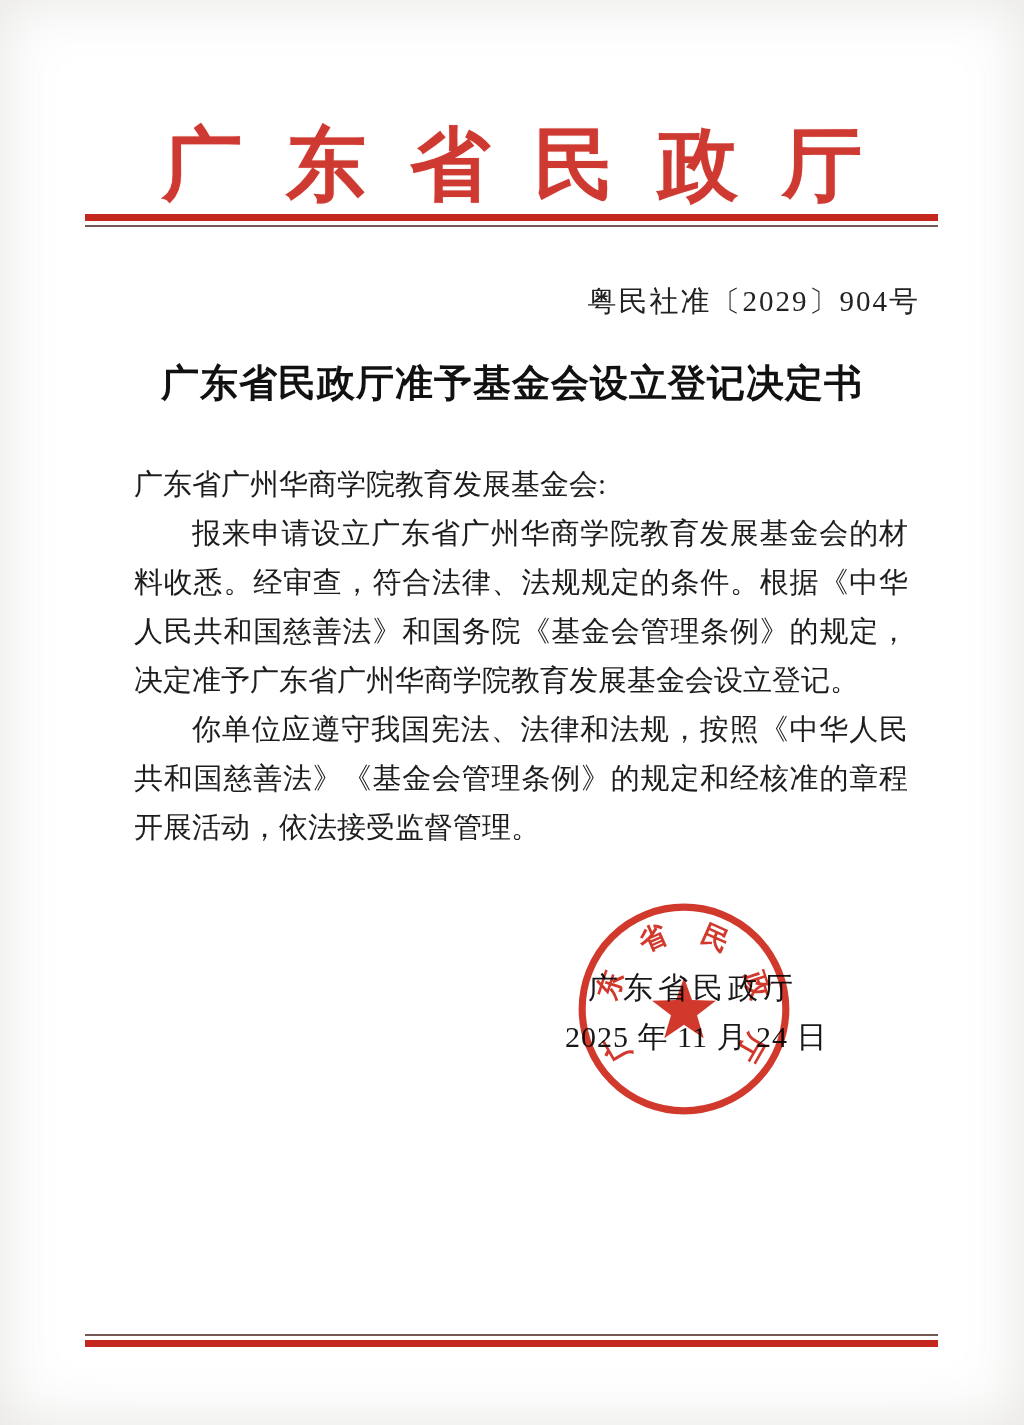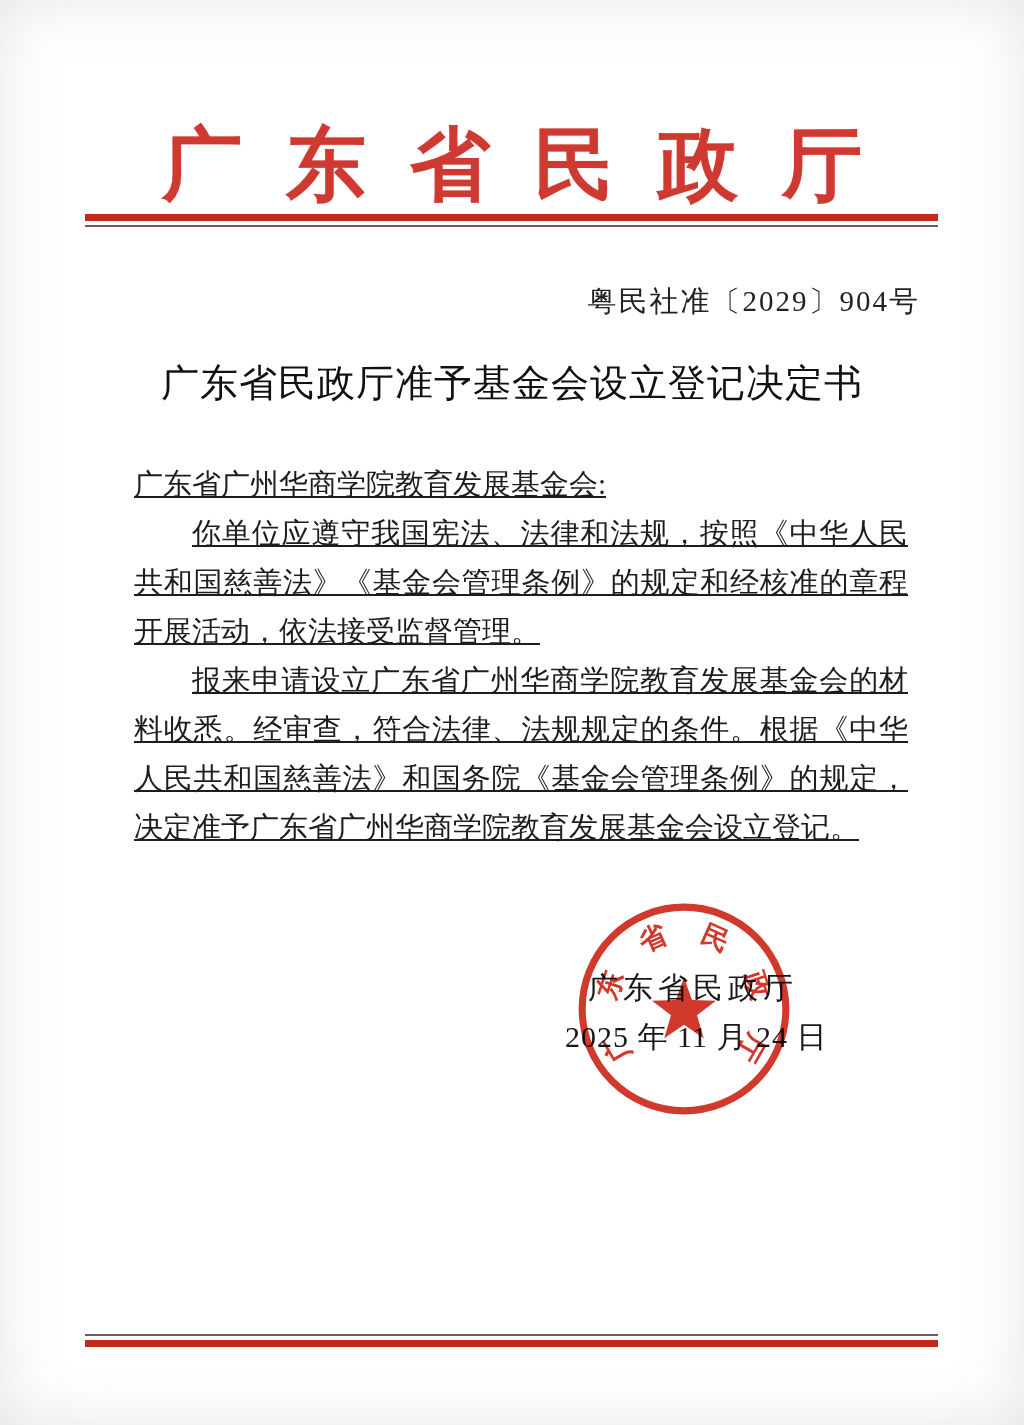--- a/index.html
+++ b/index.html
@@ -51,35 +51,34 @@
     letter-spacing: 2px;
     color: #222;
     white-space: nowrap;
   }
 
   .doc-title {
     position: absolute;
     top: 358px; left: 0; right: 0;
     text-align: center;
     font-size: 38px;
-    font-weight: 400;
+    font-weight: 700;
     color: #111;
     letter-spacing: 1px;
     white-space: nowrap;
   }
 
   .body-block {
     position: absolute;
     top: 460px;
     left: 134px;
     width: 774px;
     font-size: 29px;
     line-height: 49px;
     color: #1d1d1d;
-    text-decoration: underline;
   }
   .salutation { text-align: left; }
   .para {
     text-indent: 2em;
     text-align: justify;
   }
 
   .sig-issuer {
     position: absolute;
     top: 968px;
@@ -129,22 +128,22 @@
     <div class="gap"></div>
     <div class="dark"></div>
   </div>
 
   <div class="doc-number">粤民社准〔2029〕904号</div>
 
   <div class="doc-title">广东省民政厅准予基金会设立登记决定书</div>
 
   <div class="body-block">
     <div class="salutation">广东省广州华商学院教育发展基金会:</div>
+    <p class="para">报来申请设立广东省广州华商学院教育发展基金会的材料收悉。经审查，符合法律、法规规定的条件。根据《中华人民共和国慈善法》和国务院《基金会管理条例》的规定，决定准予广东省广州华商学院教育发展基金会设立登记。</p>
     <p class="para">你单位应遵守我国宪法、法律和法规，按照《中华人民共和国慈善法》《基金会管理条例》的规定和经核准的章程开展活动，依法接受监督管理。</p>
-    <p class="para">报来申请设立广东省广州华商学院教育发展基金会的材料收悉。经审查，符合法律、法规规定的条件。根据《中华人民共和国慈善法》和国务院《基金会管理条例》的规定，决定准予广东省广州华商学院教育发展基金会设立登记。</p>
   </div>
 
   <div class="sig-issuer">广东省民政厅</div>
 
   <div class="sig-date">2025 年 11 月 24 日</div>
 
   <div class="seal">
     <svg viewBox="0 0 220 220">
 
       <circle cx="110" cy="110" r="100" fill="none" stroke="#cf2a1d" stroke-width="7"></circle>

